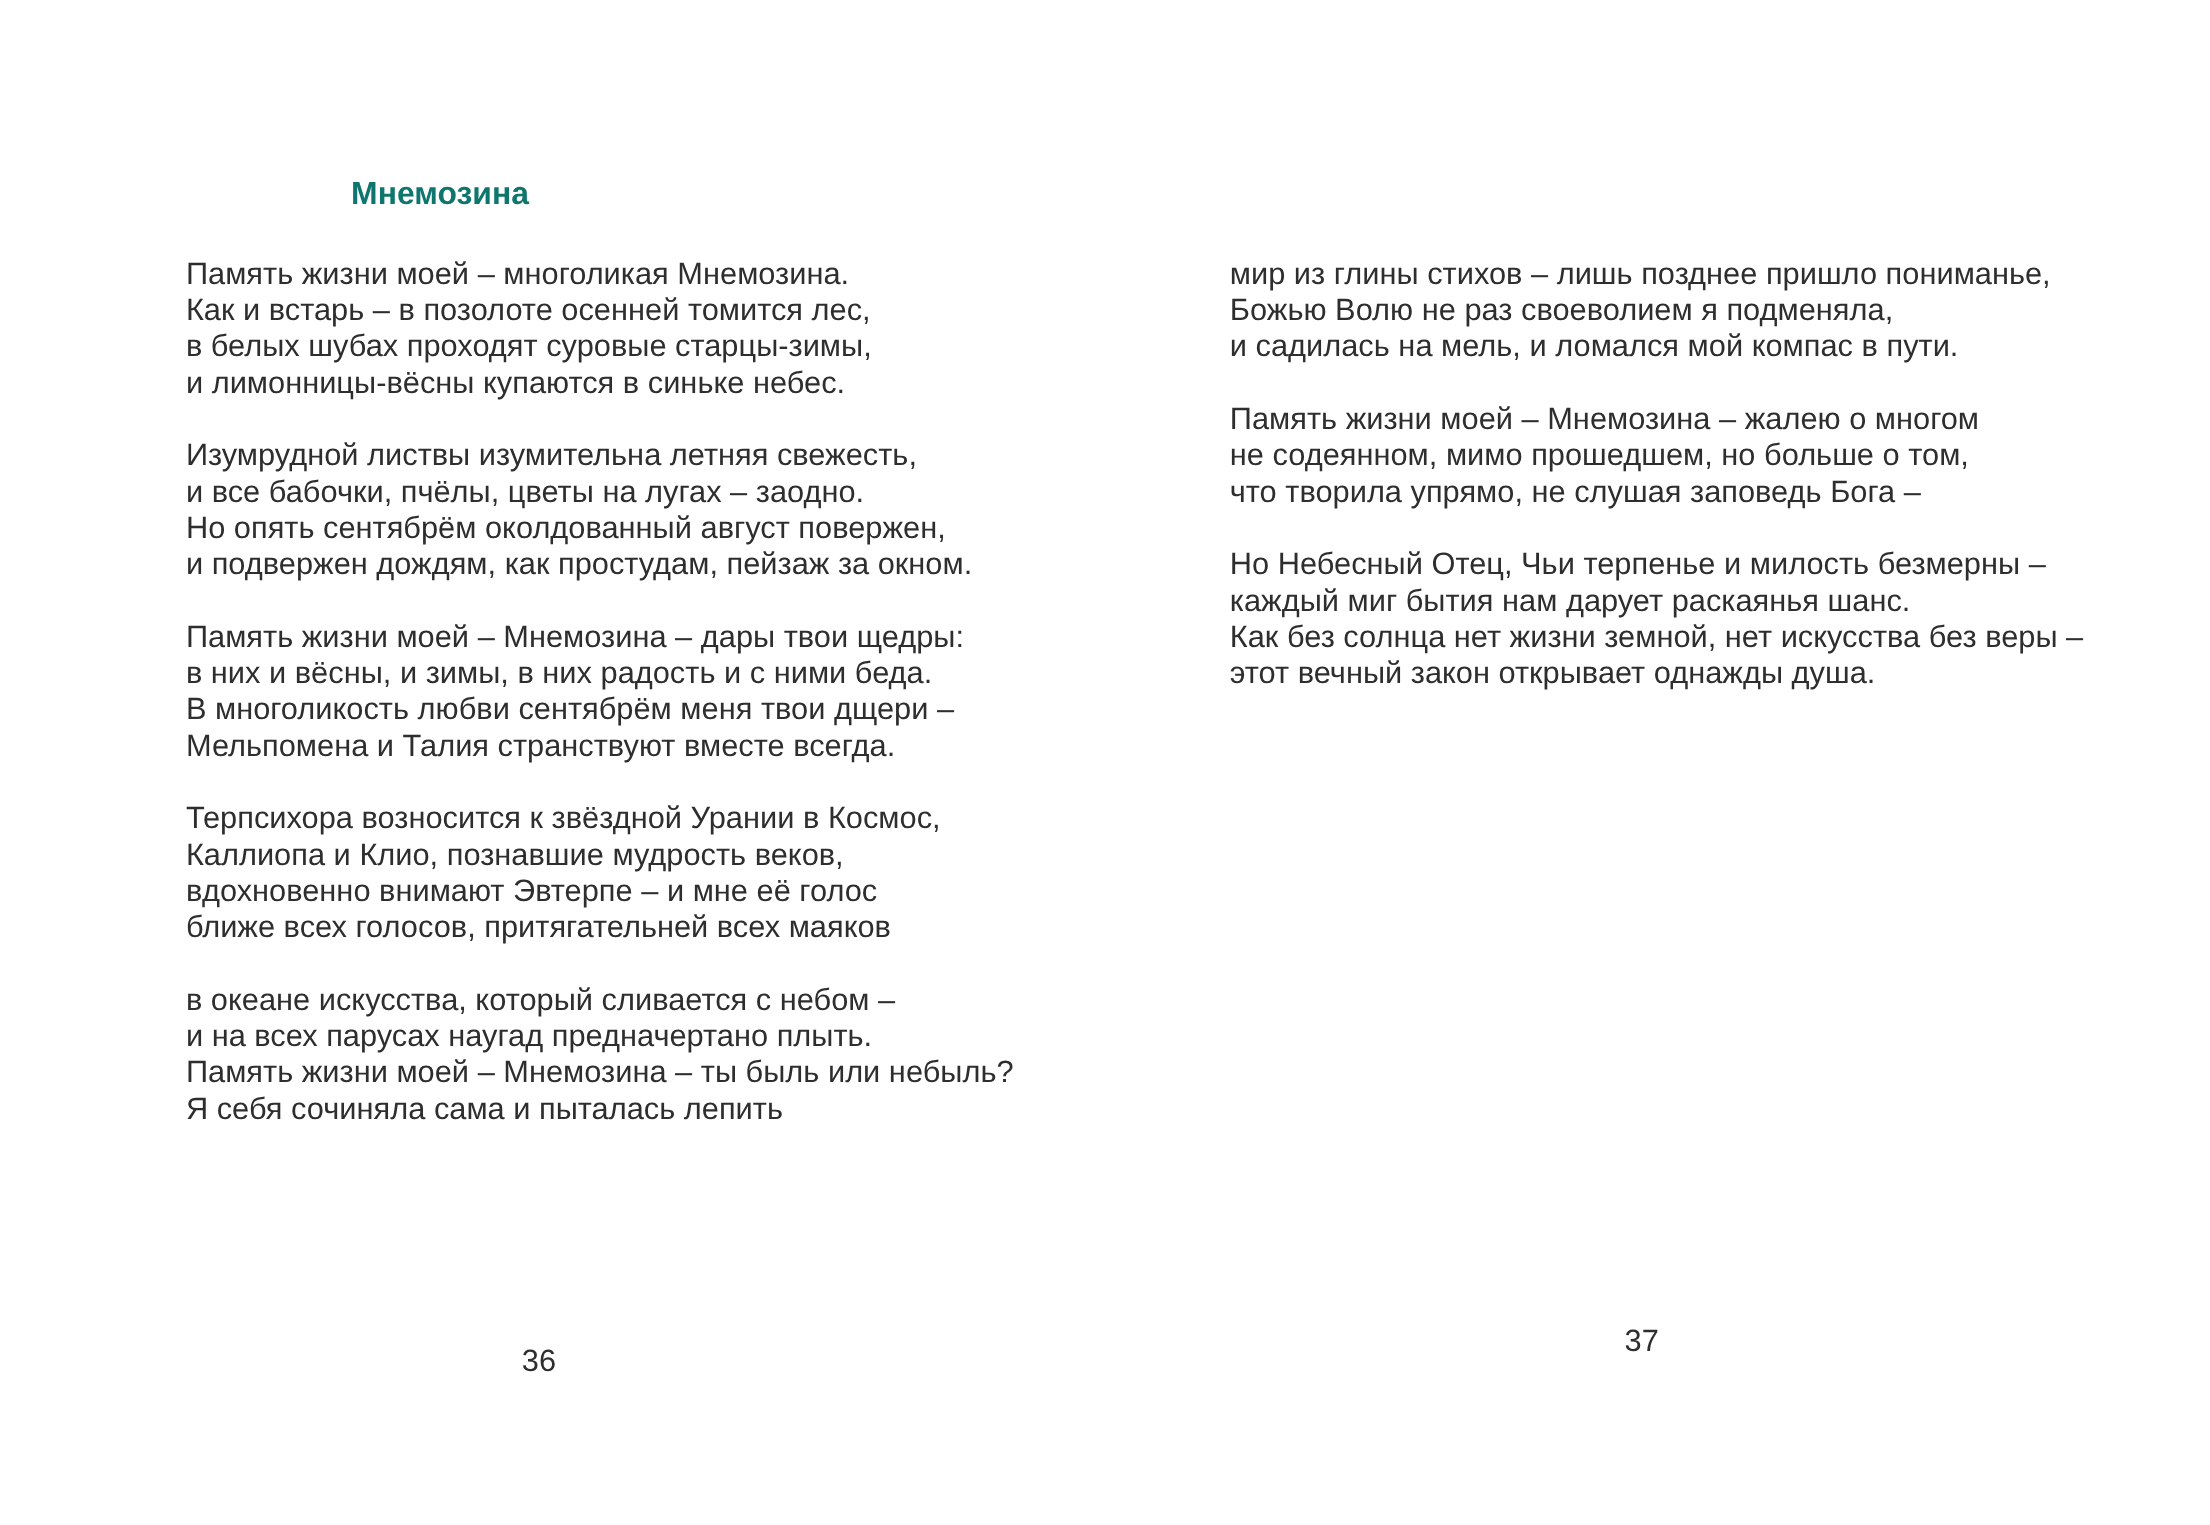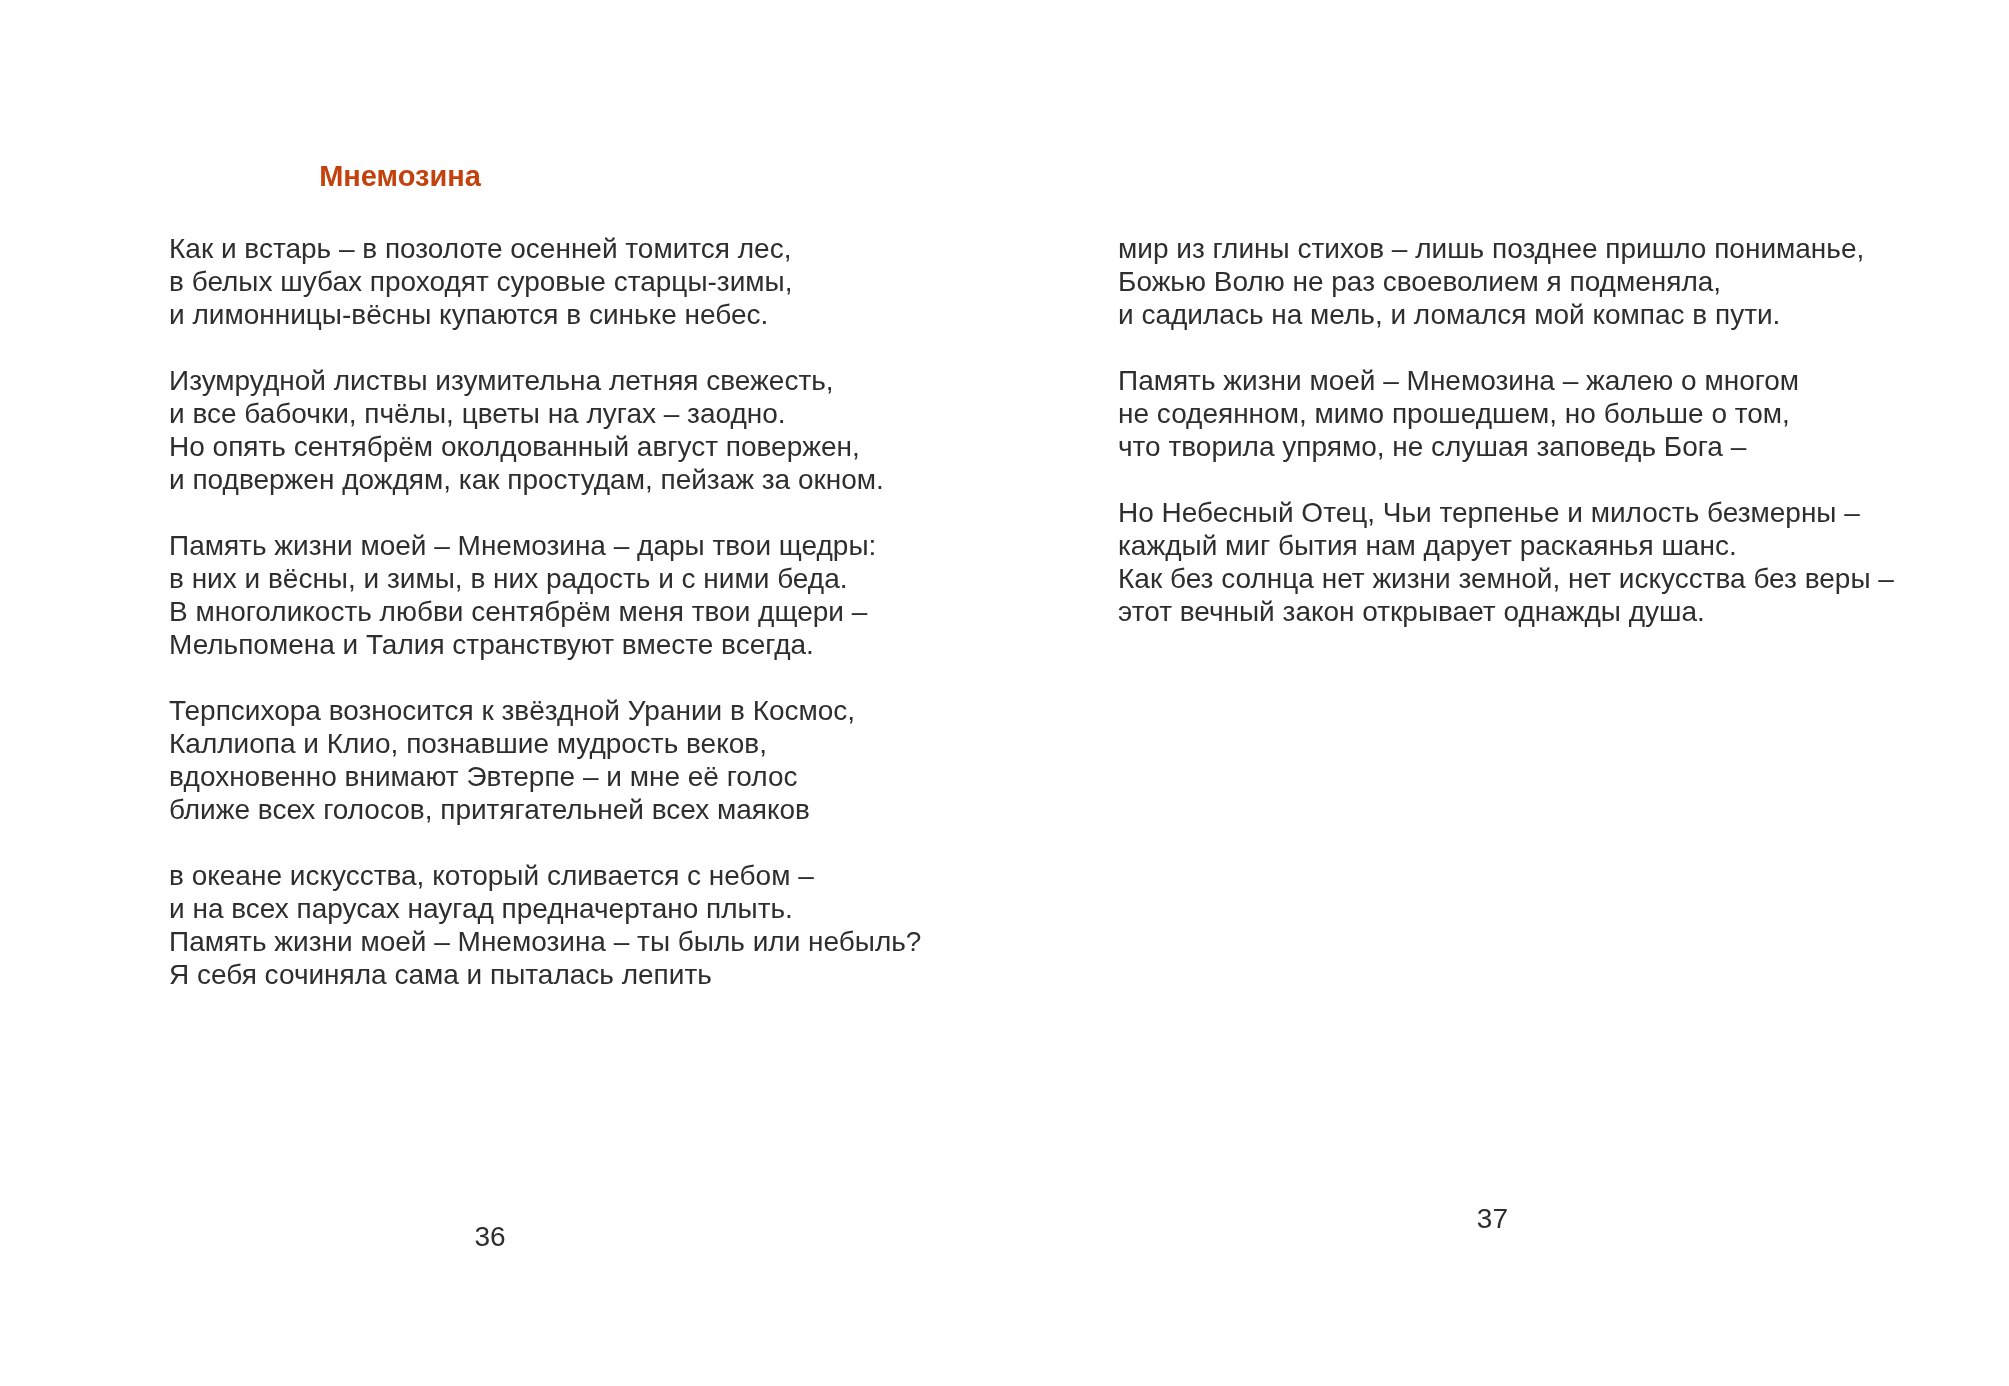--- a/index.html
+++ b/index.html
@@ -19,21 +19,21 @@
   .poem-title {
     position: absolute;
     left: 169px;
     top: 160px;
     width: 462px;
     margin: 0;
     text-align: center;
     font-size: 29px;
     line-height: 33px;
     font-weight: 700;
-    color: #c2410c;
+    color: #0f766e;
   }
   .column {
     position: absolute;
     top: 232px;
     font-size: 28px;
     line-height: 33px;
     font-weight: 400;
     white-space: nowrap;
   }
   .column.left  { left: 169px;  width: 760px; }
@@ -54,20 +54,21 @@
 </style>
 </head>
 <body>
 
 <div class="spread">
 
   <h1 class="poem-title">Мнемозина</h1>
 
   <div class="column left">
     <div class="stanza">
+      <div class="line">Память жизни моей – многоликая Мнемозина.</div>
       <div class="line">Как и встарь – в позолоте осенней томится лес,</div>
       <div class="line">в белых шубах проходят суровые старцы-зимы,</div>
       <div class="line">и лимонницы-вёсны купаются в синьке небес.</div>
     </div>
     <div class="stanza">
       <div class="line">Изумрудной листвы изумительна летняя свежесть,</div>
       <div class="line">и все бабочки, пчёлы, цветы на лугах – заодно.</div>
       <div class="line">Но опять сентябрём околдованный август повержен,</div>
       <div class="line">и подвержен дождям, как простудам, пейзаж за окном.</div>
     </div>

